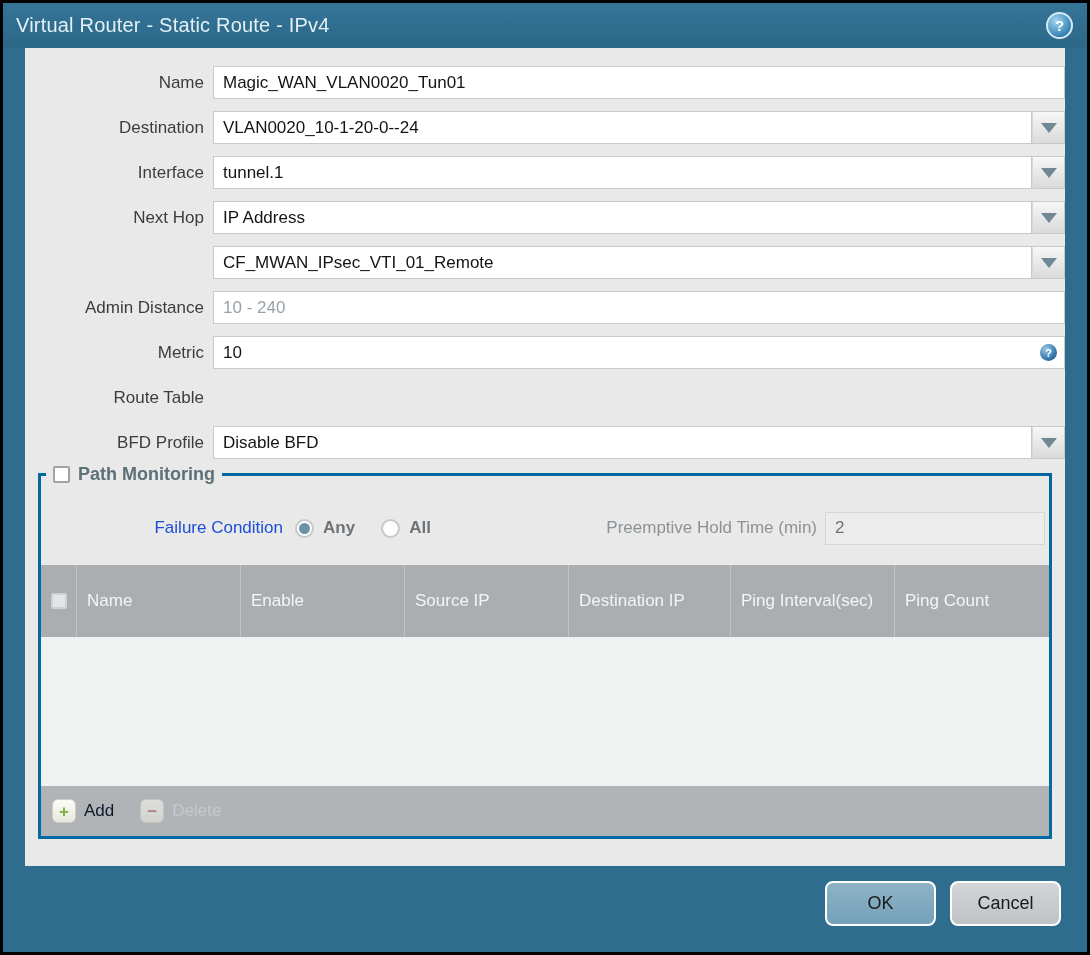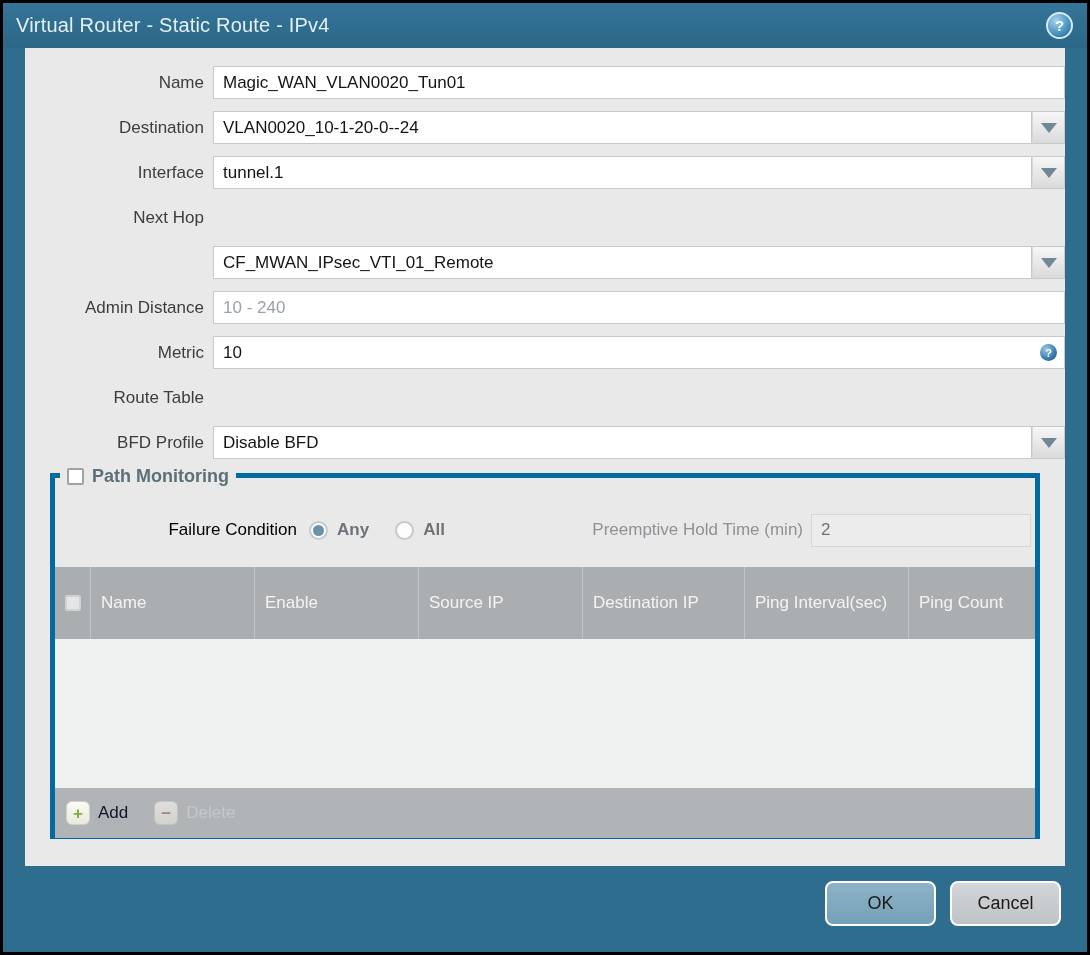--- a/index.html
+++ b/index.html
@@ -32,29 +32,29 @@
             border:1px solid #c9c9c9; border-left:1px solid #d8d8d8;
             display:flex; align-items:center; justify-content:center; cursor:pointer; }
   .dd-tri { width:0; height:0; border-left:8px solid transparent; border-right:8px solid transparent;
             border-top:10px solid #6f8894; }
   .mini-help { position:absolute; right:8px; top:8px; width:17px; height:17px; border-radius:50%;
      background:radial-gradient(circle at 35% 30%, #9cc7e4, #3e80b3 55%, #174f7c);
      color:#fff; font-size:11px; font-weight:bold; display:flex; align-items:center; justify-content:center;
      cursor:pointer; }
 
   
-  .pm { margin:14px 25px 0; height:366px; border:5px solid #0369a1; position:relative; }
+  .pm { margin:14px 13px 0; height:366px; border:3px solid #0369a1; position:relative; }
   .pm-legend { position:absolute; top:-12px; left:5px; background:#e9e9e9; padding:0 7px;
                display:flex; align-items:center; gap:8px; }
   .checkbox { width:17px; height:17px; background:#fff; border:2px solid #9ea3a6; border-radius:2px; cursor:pointer; }
   .pm-title { font-size:18px; font-weight:bold; color:#5d7078; }
 
   .fc-row { display:flex; align-items:center; height:34px; margin-top:35px; }
   .fc-label { width:254px; flex:0 0 254px; text-align:right; padding-right:12px;
-              font-size:17px; color:#000000; }
+              font-size:17px; color:#1d4ed8; }
   .radio { width:19px; height:19px; border-radius:50%; background:#fdfdfd; border:2px solid #c6cacc;
            display:flex; align-items:center; justify-content:center; cursor:pointer; }
   .radio .dot { width:11px; height:11px; border-radius:50%; background:transparent; }
   .radio.sel .dot { background:#6a93a7; }
   .radio-label { font-size:17px; color:#6e7377; margin:0 26px 0 9px;font-weight:bold; }
   .pht-label { margin-left:auto; font-size:17px; color:#8d9297; padding-right:8px; }
   .pht-input { width:220px; flex:0 0 220px; height:33px; margin-right:4px; background:#ececec;
                border:1px solid #d6d6d6; font-family:"Liberation Sans",sans-serif; font-size:17px;
                color:#6e7377; padding:0 9px; outline:none; }
 
@@ -123,20 +123,26 @@
         <div class="field">
           <input class="txt" value="tunnel.1" style="">
           <div class="dd-btn">
             <div class="dd-tri"></div>
           </div>
         </div>
       </div>
 
       <div class="form-row">
         <div class="form-label">Next Hop</div>
+        <div class="field">
+          <input class="txt" value="IP Address" style="">
+          <div class="dd-btn">
+            <div class="dd-tri"></div>
+          </div>
+        </div>
       </div>
 
       <div class="form-row">
         <div class="form-label"></div>
         <div class="field">
           <input class="txt" value="CF_MWAN_IPsec_VTI_01_Remote" style="">
           <div class="dd-btn">
             <div class="dd-tri"></div>
           </div>
         </div>

